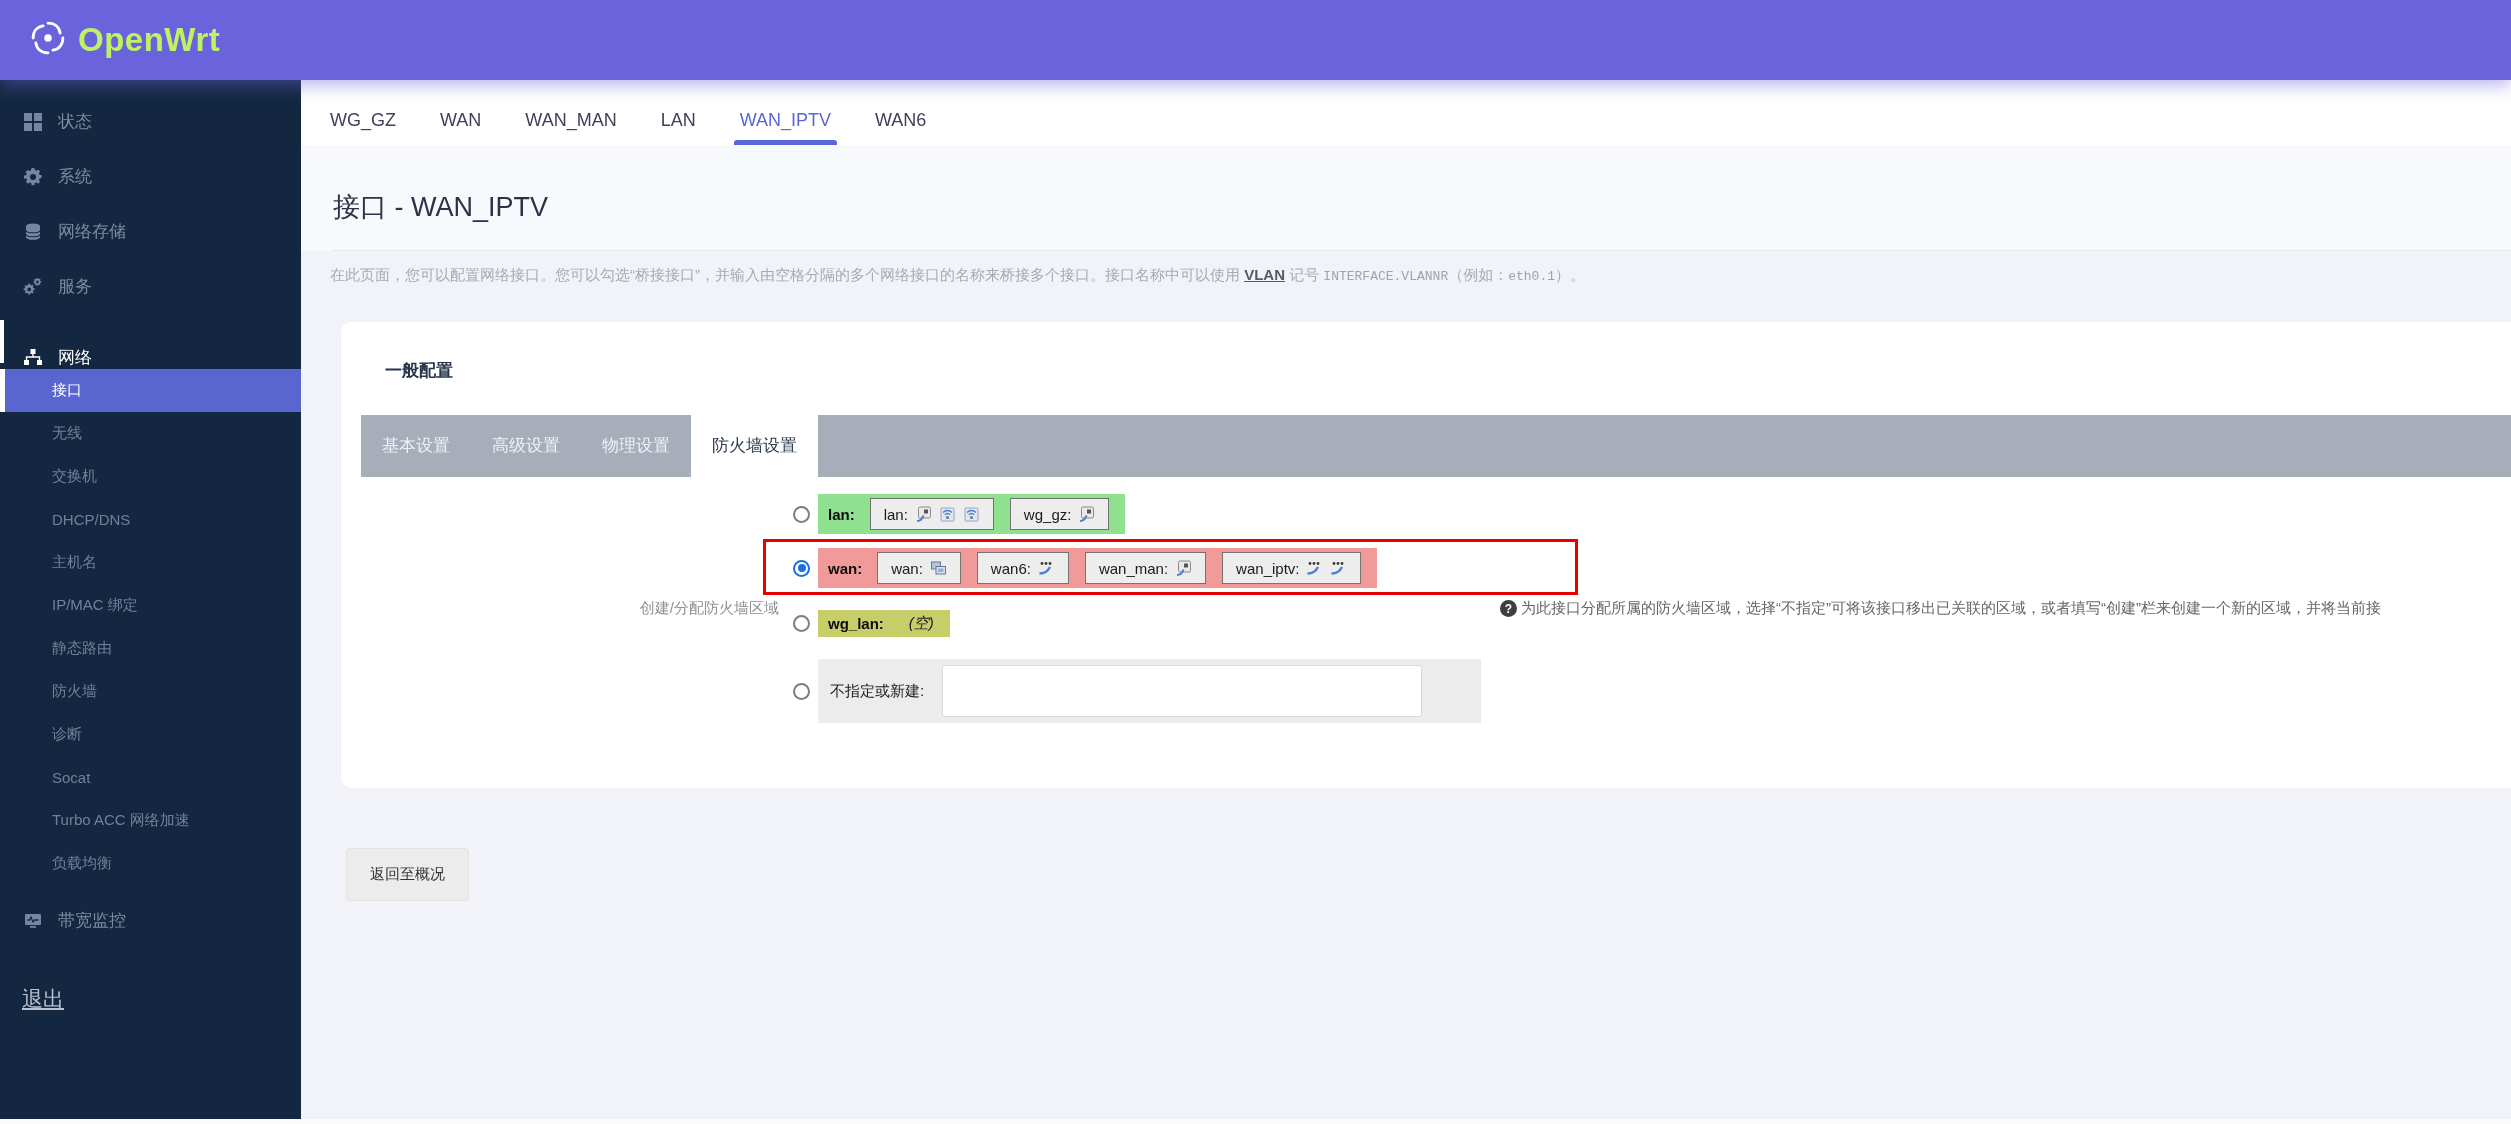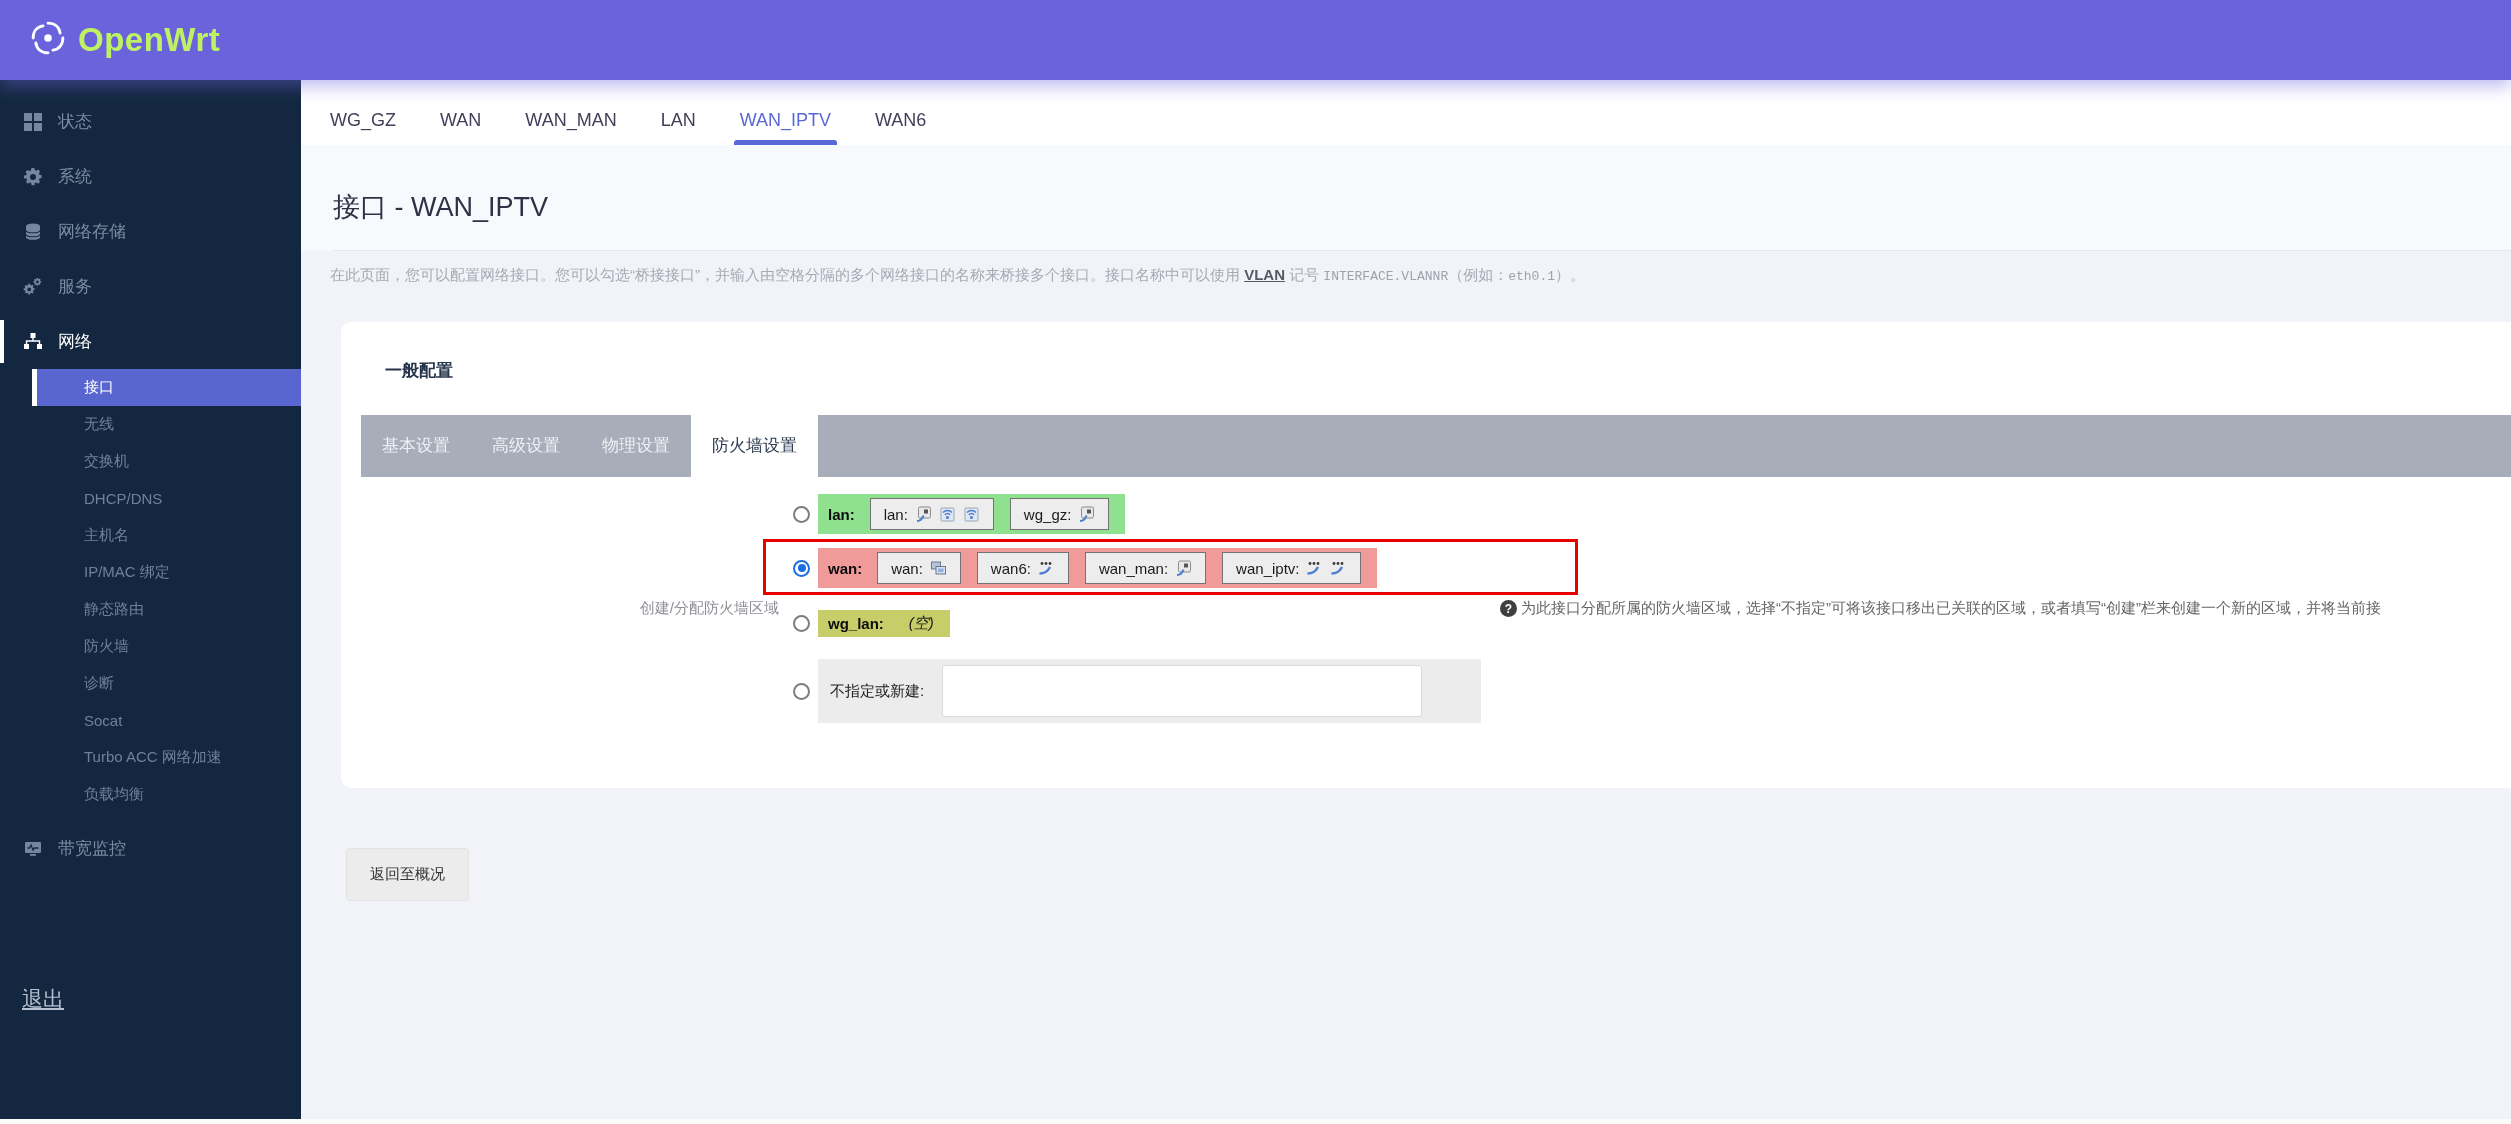--- a/index.html
+++ b/index.html
@@ -12,24 +12,24 @@
           box-shadow:0 6px 16px rgba(108,99,221,.45);}
   .brand{display:flex;align-items:center;margin-left:30px;gap:12px;}
   .brand-name{color:#bef264;font-size:33px;font-weight:bold;letter-spacing:.5px;}
 
   
   .sidebar{position:absolute;left:0;top:80px;width:301px;height:1039px;background:#132840;z-index:30;}
   .nav{padding-top:14px;}
   .nav-item{height:55px;display:flex;align-items:center;padding-left:22px;gap:14px;
             color:#7b8ba2;font-size:17px;cursor:pointer;position:relative;}
   .nav-item .ic{width:22px;height:22px;display:inline-flex;align-items:center;justify-content:center;}
-  .nav-item.active{color:#ffffff;}
+  .nav-item.active{color:#ffffff;align-items:flex-end;}
   .nav-item.active::before{content:"";position:absolute;left:0;top:6px;bottom:6px;width:4px;background:#fff;}
-  .sub-item{height:37px;display:flex;align-items:center;padding-left:52px;
-            color:#70809a;font-size:15px;cursor:pointer;position:relative;margin-left:32px;}
+  .sub-item{height:43px;display:flex;align-items:center;padding-left:52px;
+            color:#70809a;font-size:15px;cursor:pointer;position:relative;}
   .sub-item.active{background:#5a66d0;color:#fff;}
   .sub-item.active::before{content:"";position:absolute;left:0;top:0;bottom:0;width:5px;background:#fff;}
   .nav-bottom{margin-top:8px;}
   .logout{position:absolute;left:22px;top:905px;color:#b6c0ce;font-size:21px;
           text-decoration:underline;cursor:pointer;}
 
   
   .main{position:absolute;left:301px;top:80px;right:0;height:1039px;background:#f2f3f9;overflow:hidden;}
 
   .tabbar{height:65px;background:#fff;display:flex;padding-left:7px;position:relative;}

